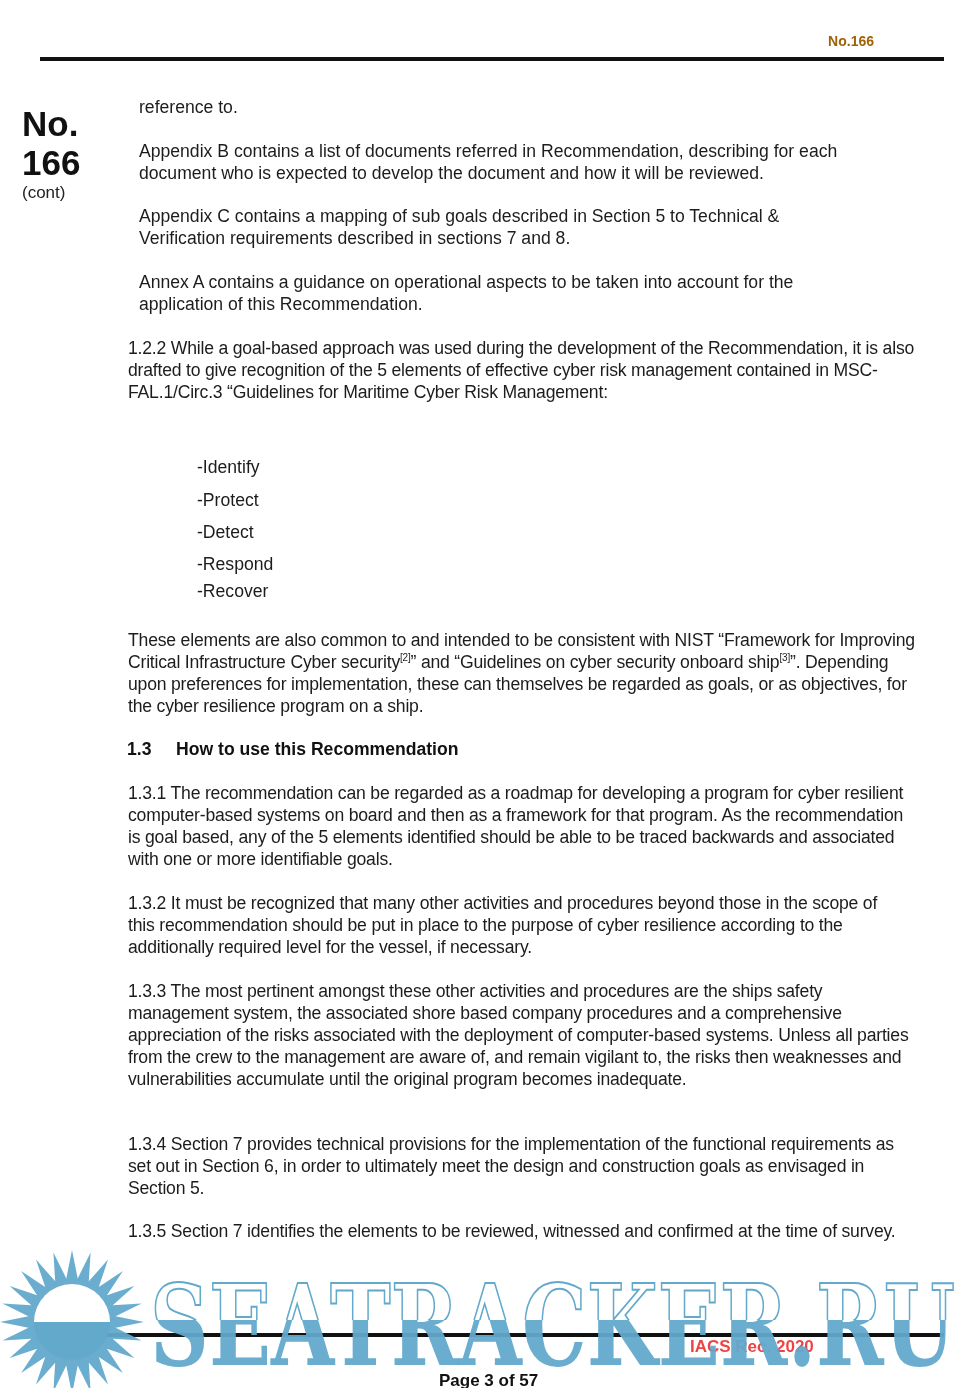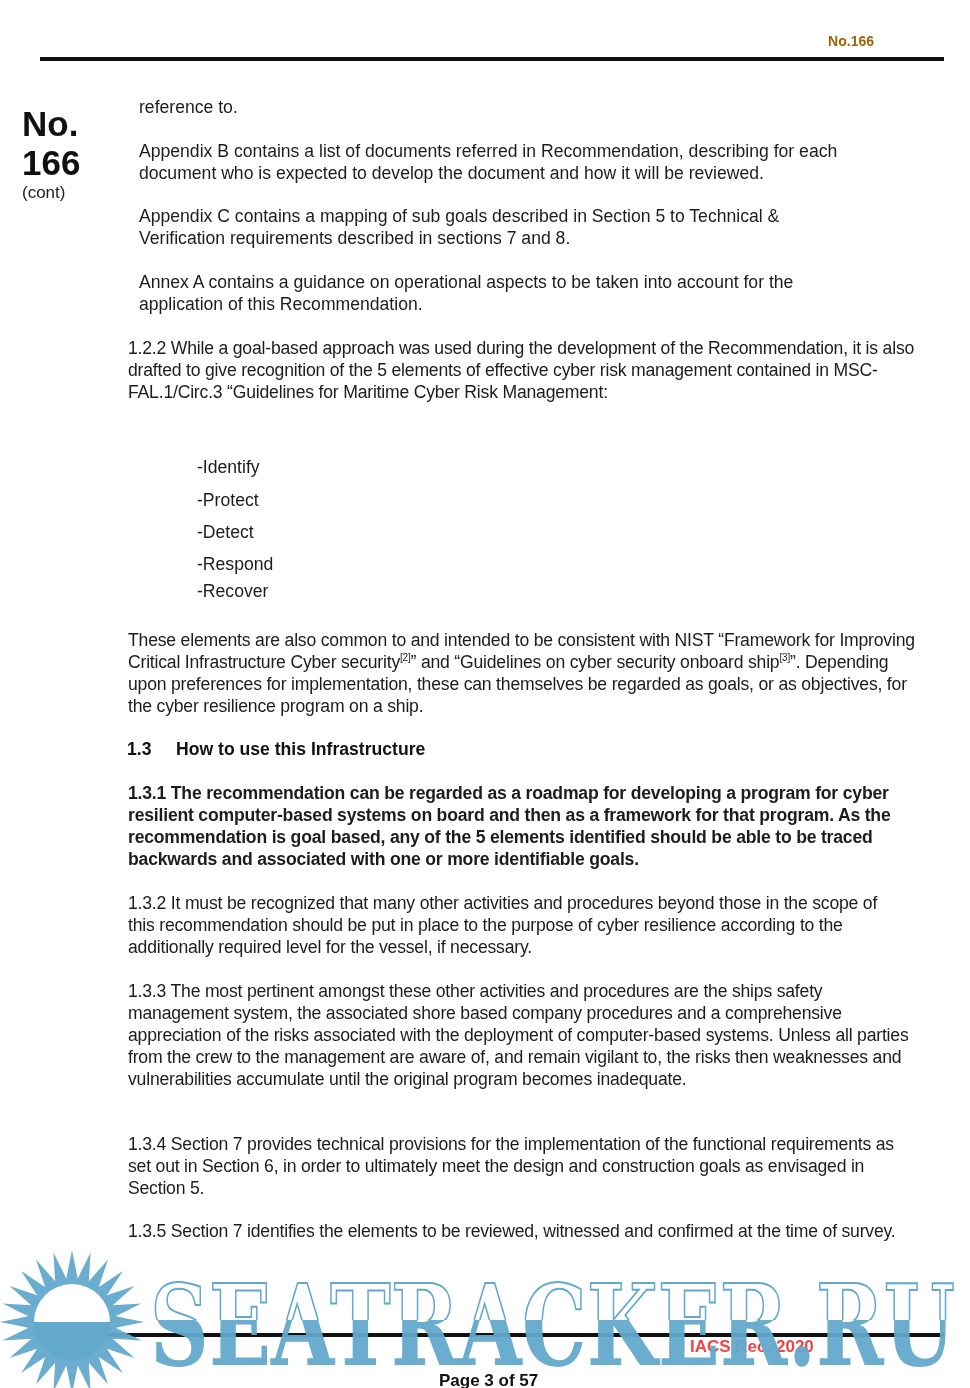--- a/index.html
+++ b/index.html
@@ -75,24 +75,24 @@
 
 <div class="bullet" style="top:456px;">-Identify</div>
 <div class="bullet" style="top:489px;">-Protect</div>
 <div class="bullet" style="top:521px;">-Detect</div>
 <div class="bullet" style="top:553px;">-Respond</div>
 <div class="bullet" style="top:580px;">-Recover</div>
 
 <p class="p indent0 narrow" style="top:629px; width:795px;"><span>These elements are also common to and intended to be consistent with NIST “Framework for Improving Critical Infrastructure Cyber security</span><sup>[2]</sup><span>” and “Guidelines on cyber security onboard ship</span><sup>[3]</sup><span>”. Depending upon preferences for implementation, these can themselves be regarded as goals, or as objectives, for the cyber resilience program on a ship.</span></p>
 
 <div class="heading">
-  <span class="num">1.3</span><span>How to use this Infrastructure</span>
+  <span class="num">1.3</span><span>How to use this Recommendation</span>
 </div>
 
-<p class="p indent0 narrow" style="top:782px; width:790px;font-weight:bold;">1.3.1 The recommendation can be regarded as a roadmap for developing a program for cyber resilient computer-based systems on board and then as a framework for that program. As the recommendation is goal based, any of the 5 elements identified should be able to be traced backwards and associated with one or more identifiable goals.</p>
+<p class="p indent0 narrow" style="top:782px; width:790px;">1.3.1 The recommendation can be regarded as a roadmap for developing a program for cyber resilient computer-based systems on board and then as a framework for that program. As the recommendation is goal based, any of the 5 elements identified should be able to be traced backwards and associated with one or more identifiable goals.</p>
 <p class="p indent0 narrow" style="top:892px; width:770px;">1.3.2 It must be recognized that many other activities and procedures beyond those in the scope of this recommendation should be put in place to the purpose of cyber resilience according to the additionally required level for the vessel, if necessary.</p>
 <p class="p indent0 narrow" style="top:980px; width:785px;">1.3.3 The most pertinent amongst these other activities and procedures are the ships safety management system, the associated shore based company procedures and a comprehensive appreciation of the risks associated with the deployment of computer-based systems. Unless all parties from the crew to the management are aware of, and remain vigilant to, the risks then weaknesses and vulnerabilities accumulate until the original program becomes inadequate.</p>
 <p class="p indent0 narrow" style="top:1133px; width:785px;">1.3.4 Section 7 provides technical provisions for the implementation of the functional requirements as set out in Section 6, in order to ultimately meet the design and construction goals as envisaged in Section 5.</p>
 <p class="p indent0 narrow" style="top:1220px; width:800px;">1.3.5 Section 7 identifies the elements to be reviewed, witnessed and confirmed at the time of survey.</p>
 
 <div class="footer-rule"></div>
 <div class="footer-page">Page 3 of 57</div>
 <div class="footer-rec">IACS Rec. 2020</div>
 
 <svg class="watermark" viewBox="0 0 970 143" preserveAspectRatio="none">

